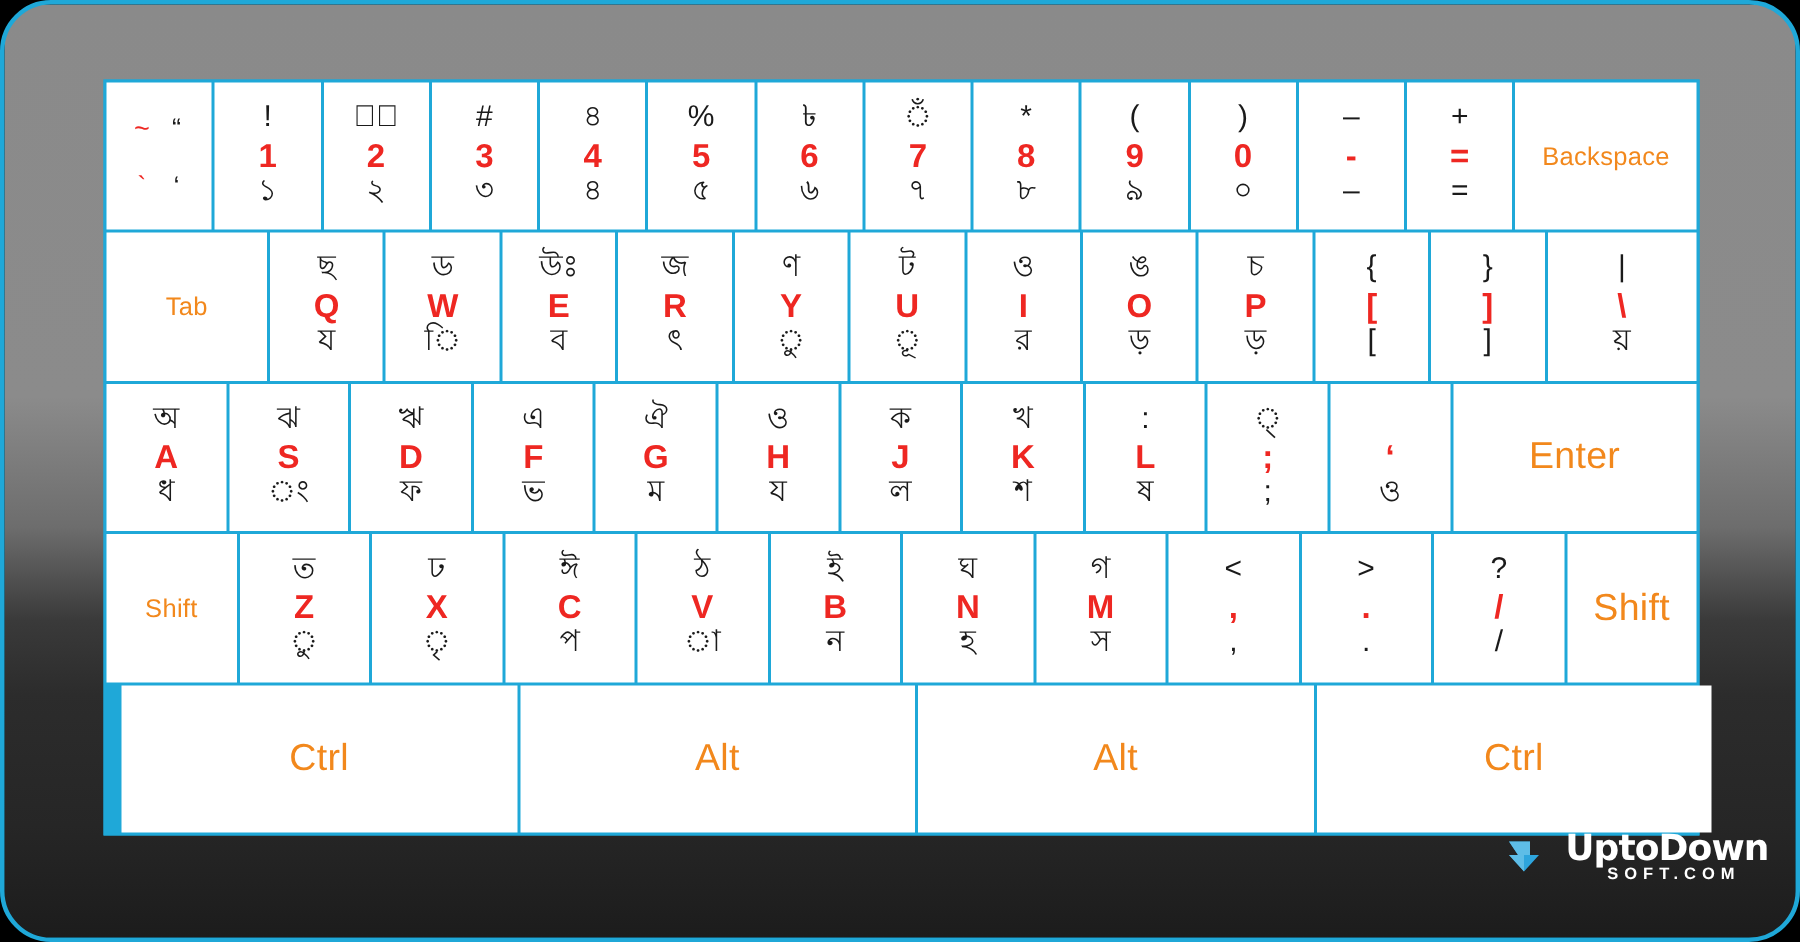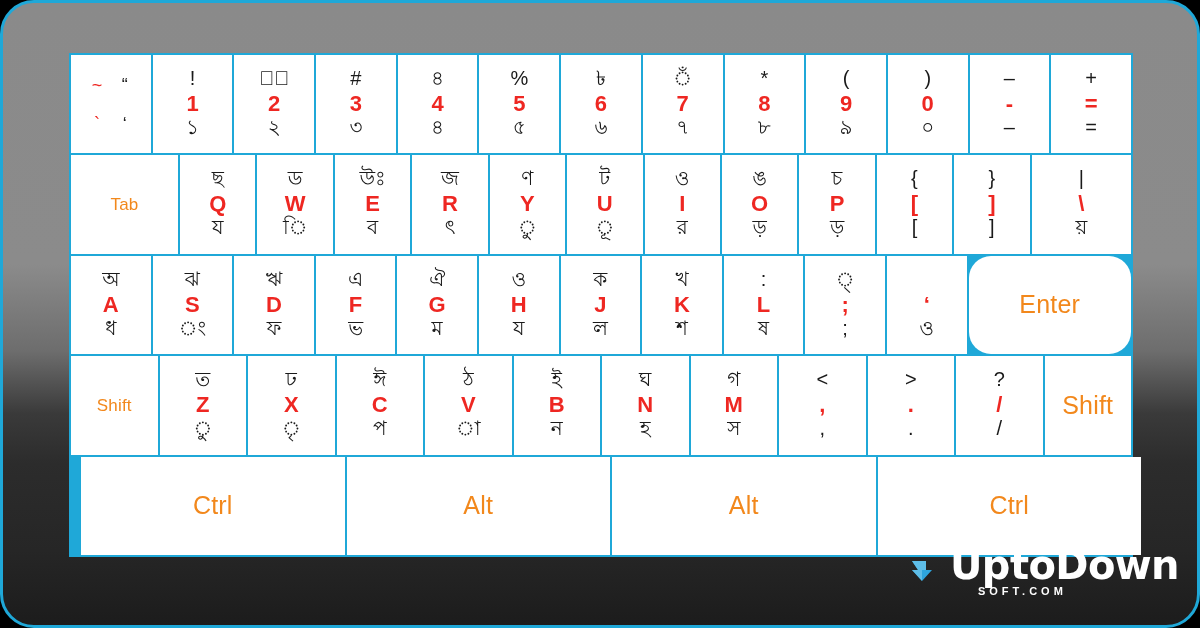--- a/index.html
+++ b/index.html
@@ -113,21 +113,21 @@
     text-align: center;
     line-height: 1.25;
     letter-spacing: .2px;
   }
   .modifier.big { font-size: 25px; }
 
   
   .r1 .k-backspace { flex-grow: 1.72; }
   .r2 .k-tab       { flex-grow: 1.42; }
   .r2 .k-backslash { flex-grow: 1.32; }
-  .r3 .k-enter     { flex-grow: 2.04; border-radius: 22px; }
+  .r3 .k-enter     { flex-grow: 2.04; }
 
   
   #logo {
     position: absolute;
     right: 18px;
     bottom: 32px;
     display: flex;
     align-items: center;
     height: 44px;
   }
@@ -136,21 +136,21 @@
     margin-right: 6px;
     flex: none;
   }
   #logo-text-wrap {
     display: flex;
     flex-direction: column;
     justify-content: center;
     line-height: 1;
   }
   #logo-main {
-    font-size: 40px;
+    font-size: 24px;
     font-weight: 700;
     color: #ffffff;
     letter-spacing: -0.6px;
     font-family: "DejaVu Sans", sans-serif;
   }
   #logo-sub {
     font-size: 11px;
     font-weight: 700;
     color: #ffffff;
     letter-spacing: 4px;
@@ -250,20 +250,23 @@
             <span class="g g-mid">-</span>
             <span class="g g-bot">–</span>
           </div>
         </div>
         <div class="key k-equal">
           <div class="stack bangla">
             <span class="g g-top">+</span>
             <span class="g g-mid">=</span>
             <span class="g g-bot">=</span>
           </div>
+        </div>
+        <div class="key k-backspace">
+          <div class="modifier " style="white-space: pre-line;">Backspace</div>
         </div>
       </div>
       <div class="key-row r2">
         <div class="key k-tab">
           <div class="modifier " style="white-space: pre-line;">Tab</div>
         </div>
         <div class="key k-key-q">
           <div class="stack bangla">
             <span class="g g-top">ছ</span>
             <span class="g g-mid">Q</span>

